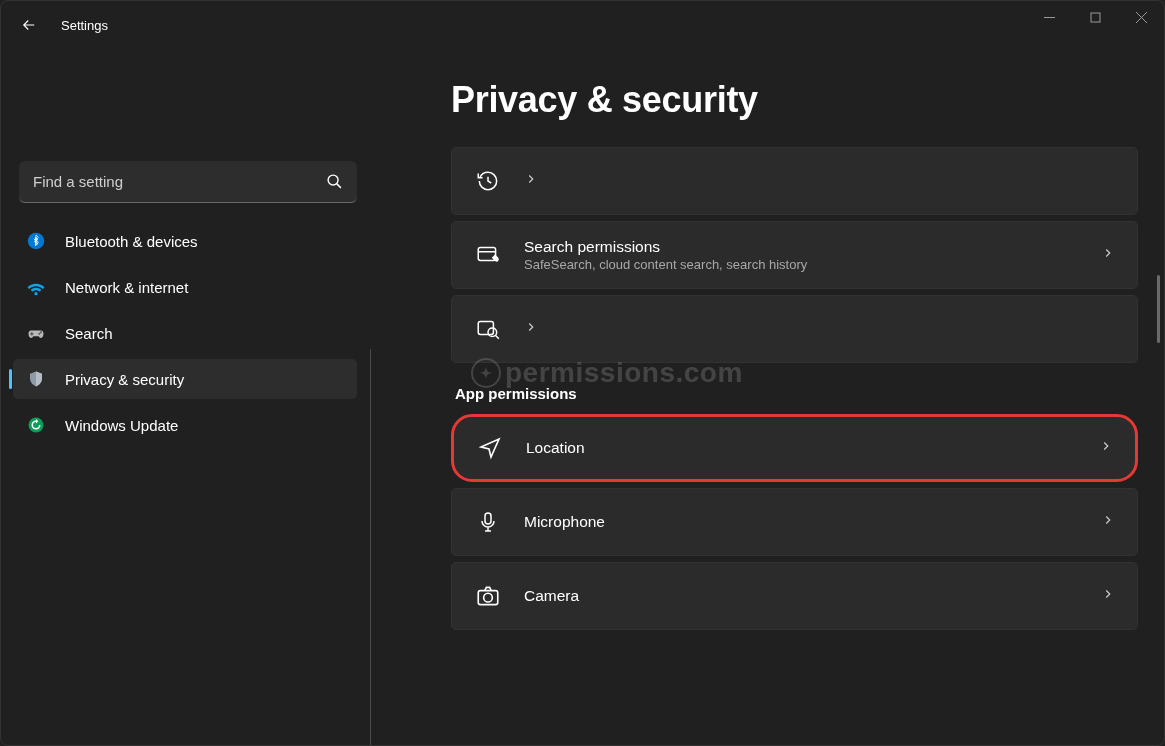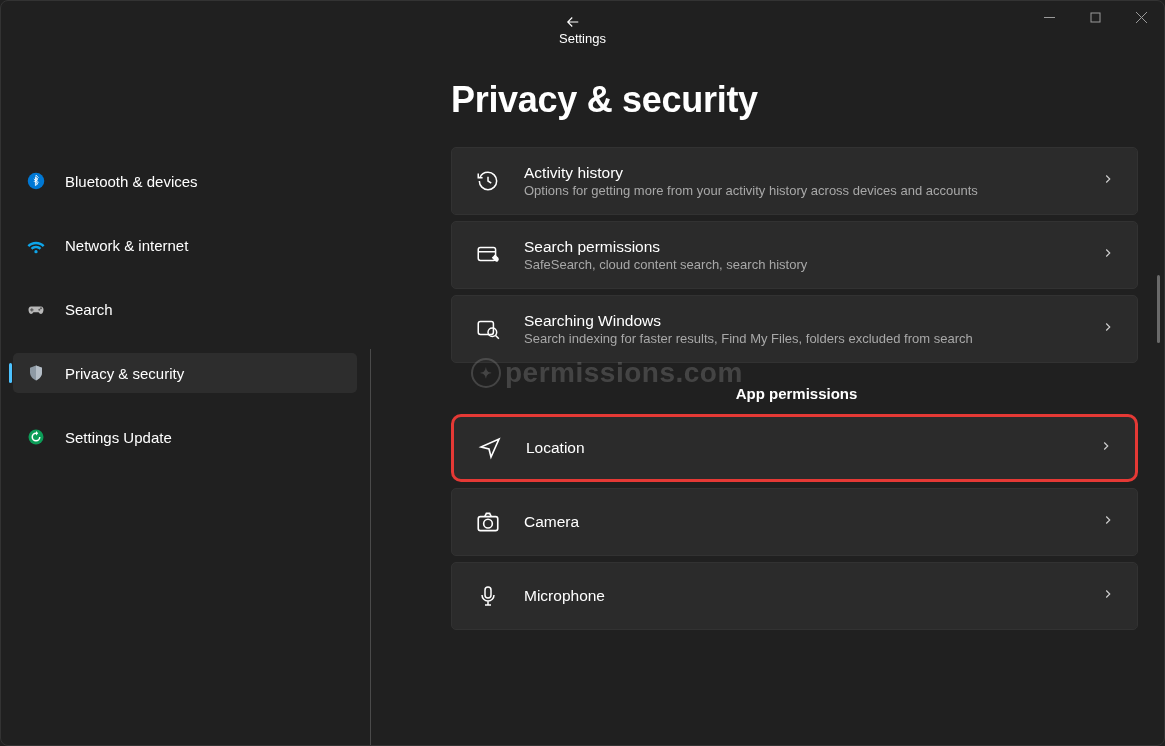--- a/index.html
+++ b/index.html
@@ -13,21 +13,20 @@
       position: relative;
       border: 1px solid #333;
       border-radius: 8px;
     }
     
     .titlebar {
       height: 48px;
       display: flex;
       align-items: center;
       padding: 12px 16px;
-      flex-direction: column;
     }
     .back-btn {
       width: 24px;
       height: 24px;
       display: flex;
       align-items: center;
       justify-content: center;
       margin-right: 20px;
     }
     .app-title {
@@ -86,21 +85,21 @@
       border: none;
       outline: none;
       color: #d6d6d6;
       font-size: 15px;
     }
     .search-box input::placeholder { color: #cfcfcf; }
 
     .nav {
       display: flex;
       flex-direction: column;
-      gap: 24px;
+      gap: 6px;
       position: relative;
       padding-right: 6px;
     }
     .nav-item {
       height: 40px;
       display: flex;
       align-items: center;
       padding: 0 12px;
       border-radius: 5px;
       cursor: pointer;
@@ -186,25 +185,24 @@
       margin-top: 1px;
     }
     .chevron {
       color: #cfcfcf;
       flex-shrink: 0;
     }
     .section-header {
       font-size: 15px;
       font-weight: 600;
       margin: 22px 0 12px 4px;
-      text-align: center;
     }
     .card.highlighted {
       border: 3px solid #e53935;
-      border-radius: 10px;
+      border-radius: 21px;
     }
     .main-scroll-indicator {
       position: absolute;
       right: 4px;
       top: 226px;
       width: 3px;
       height: 68px;
       background: #6a6a6a;
       border-radius: 2px;
     }
@@ -265,20 +263,27 @@
         </svg>
     </div>
   </div>
 </div>
 
 <div class="layout">
 
   <div class="sidebar">
     <div class="account-block"></div>
 
+    <div class="search-box">
+      <input placeholder="Find a setting" style="">
+      <svg width="17" height="17" viewBox="0 0 24 24" fill="none" stroke="#ffffff" stroke-width="2">
+          <circle cx="10" cy="10" r="7"></circle>
+          <line x1="21" y1="21" x2="15" y2="15"></line>
+        </svg>
+    </div>
 
     <div class="nav">
 
       <div class="nav-item">
         <span class="nav-icon">
           <svg width="18" height="18" viewBox="0 0 24 24">
               <circle cx="12" cy="12" r="11" fill="#0078d4"></circle>
               <path d="M12 6v12l4-4-4-4 4-4-4-4v12" fill="none" stroke="#fff" stroke-width="1.2" transform="translate(0,0) scale(0.8) translate(3,3)"></path>
               <path d="M11 6l5 4-5 4 5 4-5 4V6z M8 9l3 3-3 3" fill="none" stroke="#fff" stroke-width="1.5" transform="scale(0.7) translate(5,4)"></path>
             </svg>
@@ -322,42 +327,38 @@
         <span class="nav-label">Privacy &amp; security</span>
       </div>
 
       <div class="nav-item">
         <span class="nav-icon">
           <svg width="18" height="18" viewBox="0 0 24 24">
               <circle cx="12" cy="12" r="10" fill="#0c9d58"></circle>
               <path d="M12 6a6 6 0 106 6h-2a4 4 0 11-4-4v2l3-3-3-3v2z" fill="#fff"></path>
             </svg>
         </span>
-        <span class="nav-label">Settings Update</span>
+        <span class="nav-label">Windows Update</span>
       </div>
 
     </div>
     <div class="sidebar-divider"></div>
   </div>
 
   <div class="main">
     <h1 class="page-title">Privacy &amp; security</h1>
 
     <div class="card">
       <span class="card-icon">
         <svg width="26" height="26" viewBox="0 0 24 24" fill="none" stroke="#ffffff" stroke-width="1.4">
             <path d="M4 12a8 8 0 108-8 8 8 0 00-7.5 5"></path>
             <path d="M3 5v4h4"></path>
             <path d="M12 8v4l3 2"></path>
           </svg>
       </span>
-      <div class="card-body">
-        <div class="card-title">Activity history</div>
-        <div class="card-sub">Options for getting more from your activity history across devices and accounts</div>
-      </div>
       <span class="chevron"><svg width="14" height="14" viewBox="0 0 24 24" fill="none" stroke="currentColor" stroke-width="2">
             <path d="M9 6l6 6-6 6"></path>
           </svg></span>
     </div>
 
     <div class="card">
       <span class="card-icon">
         <svg width="26" height="26" viewBox="0 0 24 24" fill="none" stroke="#ffffff" stroke-width="1.4">
             <rect x="3" y="5" width="16" height="12" rx="2"></rect>
             <path d="M3 9h16"></path>
@@ -374,70 +375,66 @@
     </div>
 
     <div class="card">
       <span class="card-icon">
         <svg width="26" height="26" viewBox="0 0 24 24" fill="none" stroke="#ffffff" stroke-width="1.4">
             <rect x="3" y="5" width="14" height="12" rx="2"></rect>
             <circle cx="16" cy="15" r="4"></circle>
             <path d="M19 18l3 3"></path>
           </svg>
       </span>
-      <div class="card-body">
-        <div class="card-title">Searching Windows</div>
-        <div class="card-sub">Search indexing for faster results, Find My Files, folders excluded from search</div>
-      </div>
       <span class="chevron"><svg width="14" height="14" viewBox="0 0 24 24" fill="none" stroke="currentColor" stroke-width="2">
             <path d="M9 6l6 6-6 6"></path>
           </svg></span>
     </div>
 
     <div class="section-header">App permissions</div>
 
     <div class="card highlighted">
       <span class="card-icon">
         <svg width="24" height="24" viewBox="0 0 24 24" fill="none" stroke="#ffffff" stroke-width="1.6">
             <path d="M3 11l18-8-8 18-2-8-8-2z"></path>
           </svg>
       </span>
       <div class="card-body">
         <div class="card-title">Location</div>
+      </div>
+      <span class="chevron"><svg width="14" height="14" viewBox="0 0 24 24" fill="none" stroke="currentColor" stroke-width="2">
+            <path d="M9 6l6 6-6 6"></path>
+          </svg></span>
+    </div>
+
+    <div class="card">
+      <span class="card-icon">
+        <svg width="24" height="24" viewBox="0 0 24 24" fill="none" stroke="#ffffff" stroke-width="1.5">
+            <rect x="9" y="3" width="6" height="11" rx="3"></rect>
+            <path d="M6 11a6 6 0 0012 0M12 17v4M9 21h6"></path>
+          </svg>
+      </span>
+      <div class="card-body">
+        <div class="card-title">Microphone</div>
       </div>
       <span class="chevron"><svg width="14" height="14" viewBox="0 0 24 24" fill="none" stroke="currentColor" stroke-width="2">
             <path d="M9 6l6 6-6 6"></path>
           </svg></span>
     </div>
 
     <div class="card">
       <span class="card-icon">
         <svg width="26" height="26" viewBox="0 0 24 24" fill="none" stroke="#ffffff" stroke-width="1.5">
             <rect x="3" y="7" width="18" height="13" rx="2"></rect>
             <circle cx="12" cy="13.5" r="4"></circle>
             <path d="M9 7l1.5-3h3L15 7"></path>
           </svg>
       </span>
       <div class="card-body">
         <div class="card-title">Camera</div>
-      </div>
-      <span class="chevron"><svg width="14" height="14" viewBox="0 0 24 24" fill="none" stroke="currentColor" stroke-width="2">
-            <path d="M9 6l6 6-6 6"></path>
-          </svg></span>
-    </div>
-
-    <div class="card">
-      <span class="card-icon">
-        <svg width="24" height="24" viewBox="0 0 24 24" fill="none" stroke="#ffffff" stroke-width="1.5">
-            <rect x="9" y="3" width="6" height="11" rx="3"></rect>
-            <path d="M6 11a6 6 0 0012 0M12 17v4M9 21h6"></path>
-          </svg>
-      </span>
-      <div class="card-body">
-        <div class="card-title">Microphone</div>
       </div>
       <span class="chevron"><svg width="14" height="14" viewBox="0 0 24 24" fill="none" stroke="currentColor" stroke-width="2">
             <path d="M9 6l6 6-6 6"></path>
           </svg></span>
     </div>
 
     <div class="main-scroll-indicator"></div>
   </div>
 </div>
 

